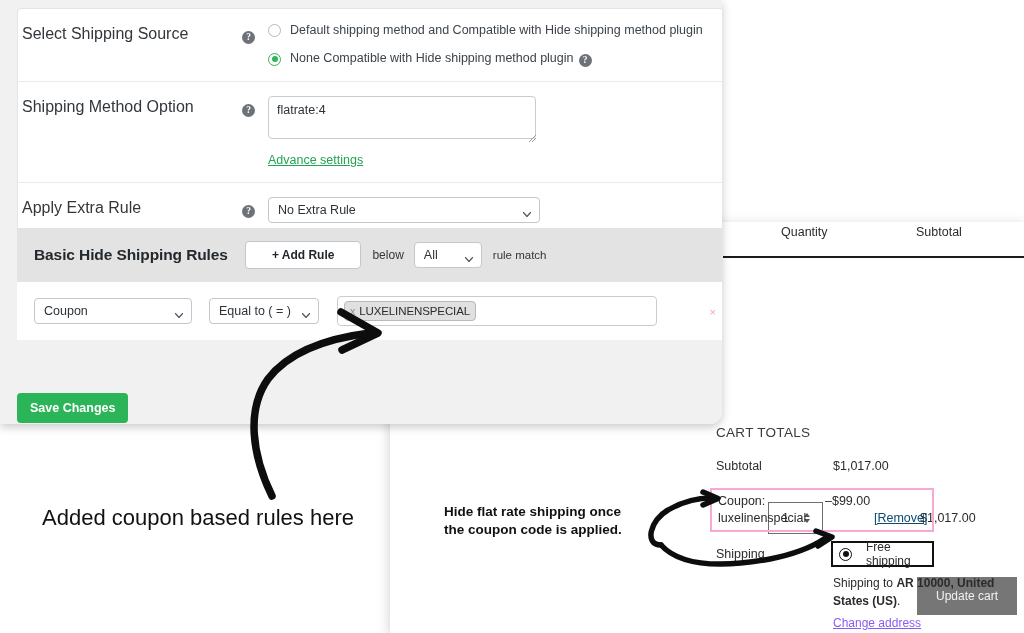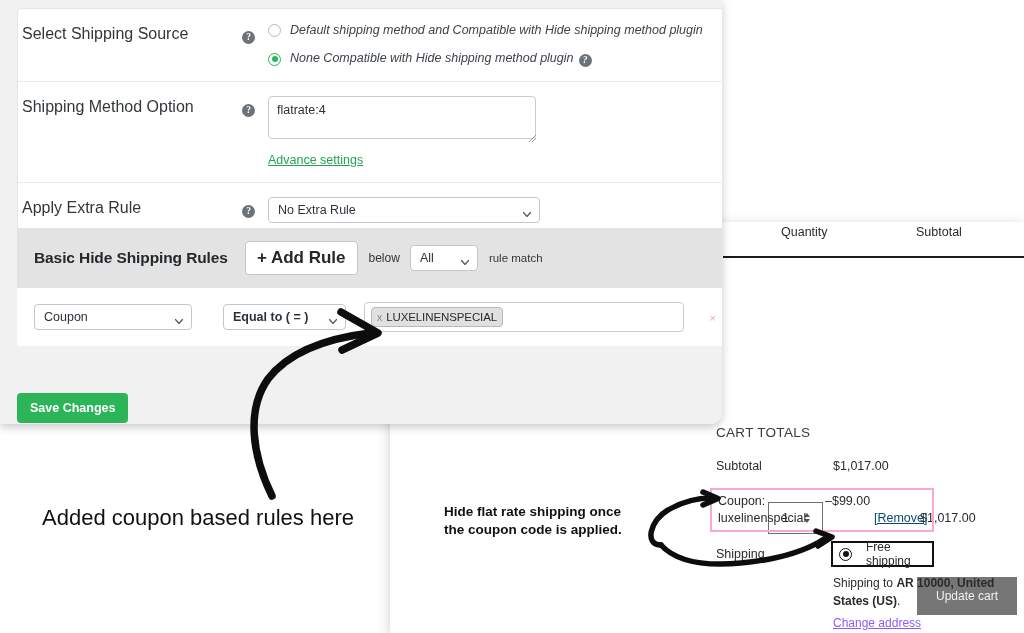--- a/index.html
+++ b/index.html
@@ -55,21 +55,21 @@
     width:13px;height:13px;border-radius:50%;
     border:1px solid #b4b9be;background:#fff;
     flex:0 0 13px;margin-right:9px;position:relative;
     box-sizing:border-box;
   }
   .radio.on{border-color:#2fb457;}
   .radio.on:after{
     content:"";position:absolute;left:2.5px;top:2.5px;
     width:6px;height:6px;border-radius:50%;background:#2fb457;
   }
-  .radio-txt{font-size:12.5px;color:#3c434a;line-height:15px;font-style:italic;}
+  .radio-txt{font-size:12.5px;color:#3c434a;line-height:15px;}
   .radio-txt .qmark{margin-left:5px;vertical-align:-1px;}
 
   .ta{
     width:268px;height:43px;box-sizing:border-box;
     border:1px solid #c8ccd0;border-radius:4px;background:#fff;
     padding:6px 8px;font-size:12.5px;color:#2c3338;
     font-family:"Liberation Sans",sans-serif;resize:none;outline:none;
     display:block;
   }
   .ta-wrap{position:relative;width:272px;}
@@ -100,34 +100,34 @@
     display:flex;align-items:center;
     padding:13px 0 13px 17px;
     margin-top:22px;
   }
   .rules-title{
     font-size:15.5px;font-weight:bold;color:#23282d;margin-right:17px;
     letter-spacing:-.1px;
   }
   .add-rule-btn{
     background:#fff;border:1px solid #c3c7cb;border-radius:4px;
-    font-size:17px;font-weight:bold;color:#23282d;
-    padding:6px 11px;cursor:pointer;margin-right:11px;
+    font-size:12px;font-weight:bold;color:#23282d;
+    padding:6px 26px;cursor:pointer;margin-right:11px;
     font-family:"Liberation Sans",sans-serif;
   }
   .below-lbl{font-size:12px;color:#32373c;margin-right:10px;}
   .match-lbl{font-size:11.5px;color:#32373c;margin-left:11px;}
   .sel.w-all{width:68px;padding-right:22px;}
 
   .rule-row{
     background:#fff;display:flex;align-items:center;
     padding:14px 0 14px 17px;position:relative;
   }
   .sel.w-coupon{width:158px;}
-  .sel.w-op{width:123px;margin-left:31px;font-weight:bold;}
+  .sel.w-op{width:110px;margin-left:17px;}
   .tag-field{
     margin-left:18px;width:320px;height:30px;box-sizing:border-box;
     border:1px solid #c8ccd0;border-radius:4px;background:#fff;
     display:flex;align-items:center;padding:0 6px;
   }
   .tag{
     display:inline-flex;align-items:center;
     background:#e0e0e0;border:1px solid #b9b9b9;border-radius:4px;
     height:18px;padding:0 5px;font-size:11.5px;color:#2b2b2b;
     letter-spacing:-.1px;

